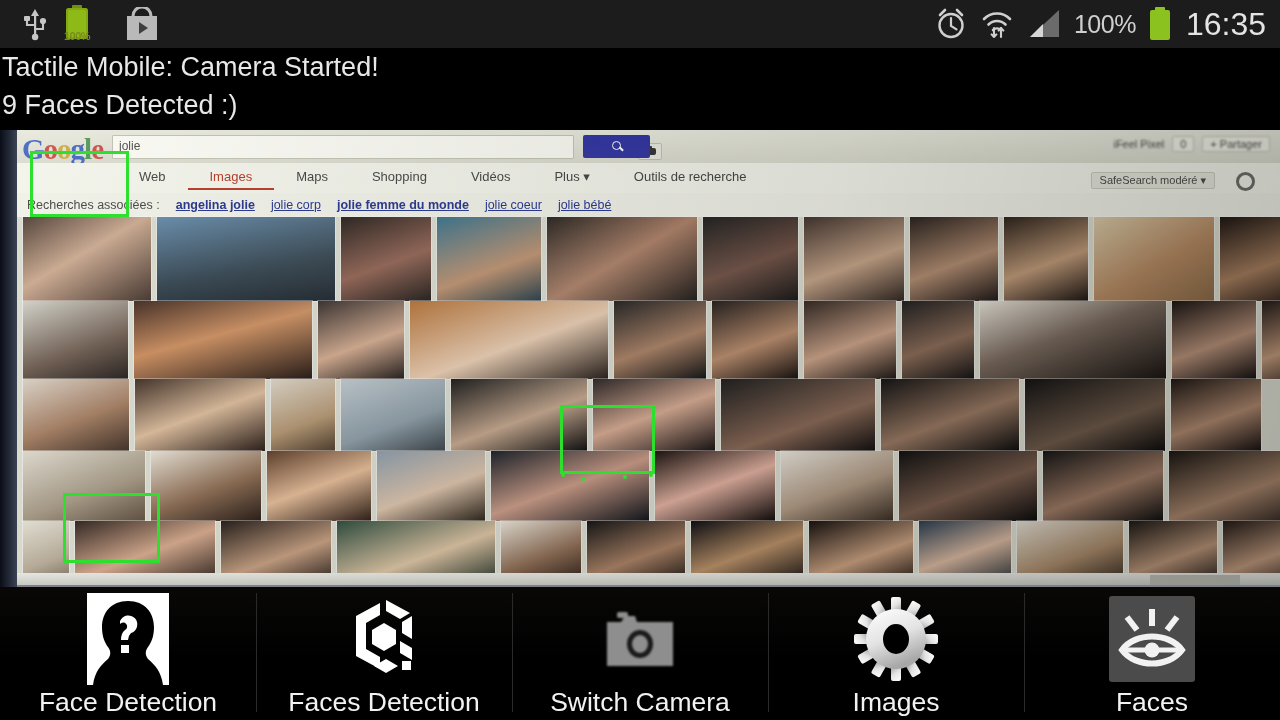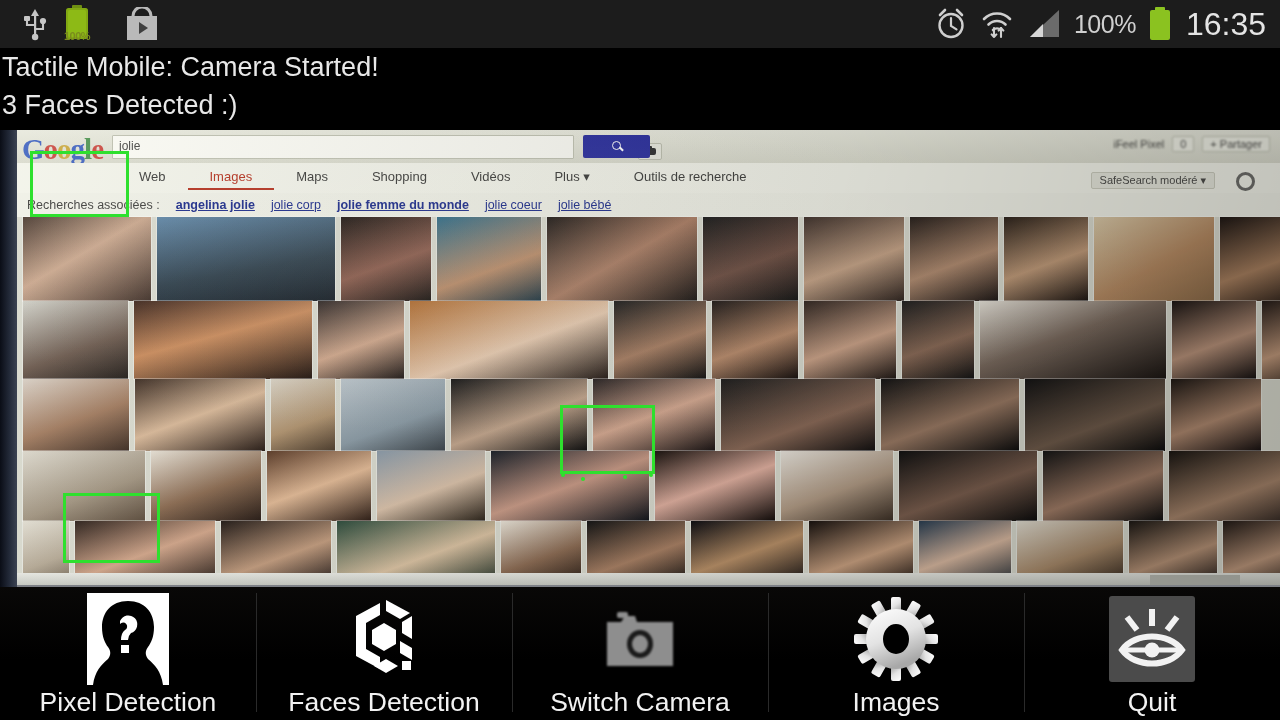--- a/index.html
+++ b/index.html
@@ -153,21 +153,21 @@
           <rect x="7" y="0" width="10" height="4" rx="1" fill="#8bc220"></rect>
           <rect x="2" y="3" width="20" height="30" rx="2" fill="#8bc220"></rect>
         </svg>
       </span>
       <span class="sb-clock">16:35</span>
     </div>
   </div>
 
   <div class="msgarea">
     <div class="msgline">Tactile Mobile: Camera Started!</div>
-    <div class="msgline">3 Faces Detected :)</div>
+    <div class="msgline">9 Faces Detected :)</div>
   </div>
 
   <div class="preview">
     <div class="monitor-edge"></div>
 
     <div class="screen">
 
       <div class="g-header">
         <div class="g-logo"><span class="b">G</span><span class="r">o</span><span class="y">o</span><span class="b">g</span><span class="g">l</span><span class="r">e</span></div>
         <div class="g-searchbox">
@@ -305,21 +305,21 @@
       <div class="tb-icon">
         <span class="ico-face">
           <svg width="82" height="92" viewBox="0 0 82 92">
             <rect width="82" height="92" fill="#ffffff"></rect>
             <path d="M41 8 C24 8 15 20 15 34 C15 44 18 50 21 54 C24 58 24 62 21 66 C14 72 8 78 6 92 L76 92 C74 78 68 72 61 66 C58 62 58 58 61 54 C64 50 67 44 67 34 C67 20 58 8 41 8 Z" fill="#000000"></path>
             <path d="M33 28 a9 9 0 1 1 11 12 q-3 3 -3 7 l-7 0 q0 -7 4 -10 a4 4 0 1 0 -5 -6 z" fill="#ffffff"></path>
             <rect x="34" y="52" width="8" height="8" fill="#ffffff"></rect>
           </svg>
         </span>
       </div>
-      <div class="tb-label">Pixel Detection</div>
+      <div class="tb-label">Face Detection</div>
     </div>
 
     <div class="tb-item">
       <div class="tb-icon">
         <svg class="ico-pixel" viewBox="0 0 84 84">
           <g fill="#ffffff">
             <path d="M44 3 L68 16 L58 22 L44 14 Z"></path>
             <path d="M70 19 L70 42 L60 36 L60 25 Z"></path>
             <path d="M14 19 L38 6 L38 18 L24 26 L24 52 L38 60 L38 72 L14 59 Z"></path>
             <path d="M42 26 L54 33 L54 47 L42 54 L30 47 L30 33 Z"></path>
@@ -387,17 +387,17 @@
               <line x1="35" y1="5" x2="35" y2="22"></line>
               <line x1="10" y1="13" x2="20" y2="26"></line>
               <line x1="60" y1="13" x2="50" y2="26"></line>
             </g>
             <path d="M5 46 C18 28 52 28 65 46 C52 64 18 64 5 46 Z" fill="none" stroke="#f2f2f2" stroke-width="6"></path>
             <line x1="5" y1="46" x2="65" y2="46" stroke="#f2f2f2" stroke-width="5"></line>
             <circle cx="35" cy="46" r="7.5" fill="#f2f2f2"></circle>
           </svg>
         </span>
       </div>
-      <div class="tb-label">Quit</div>
+      <div class="tb-label">Faces</div>
     </div>
   </div>
 
 </div>
 
 </body></html>

